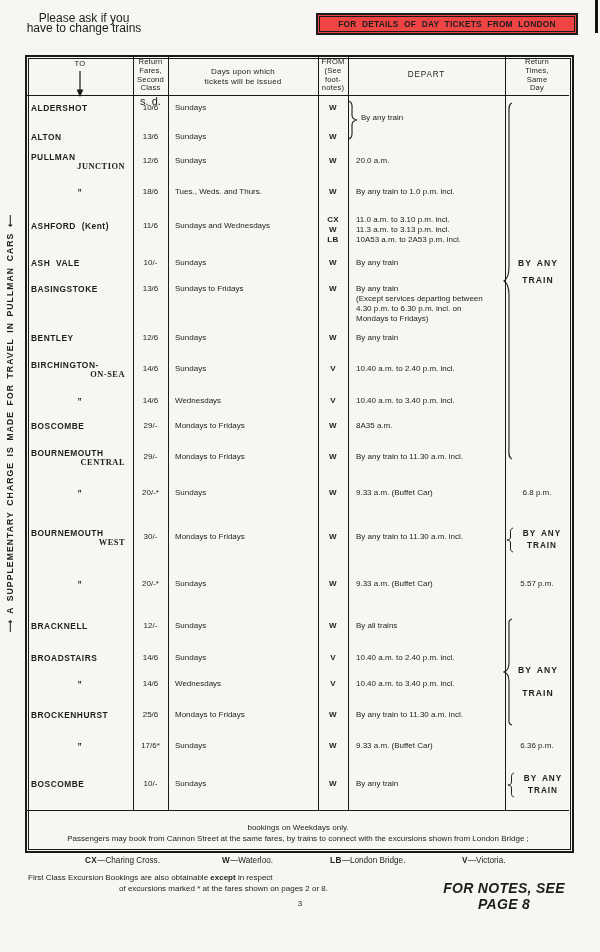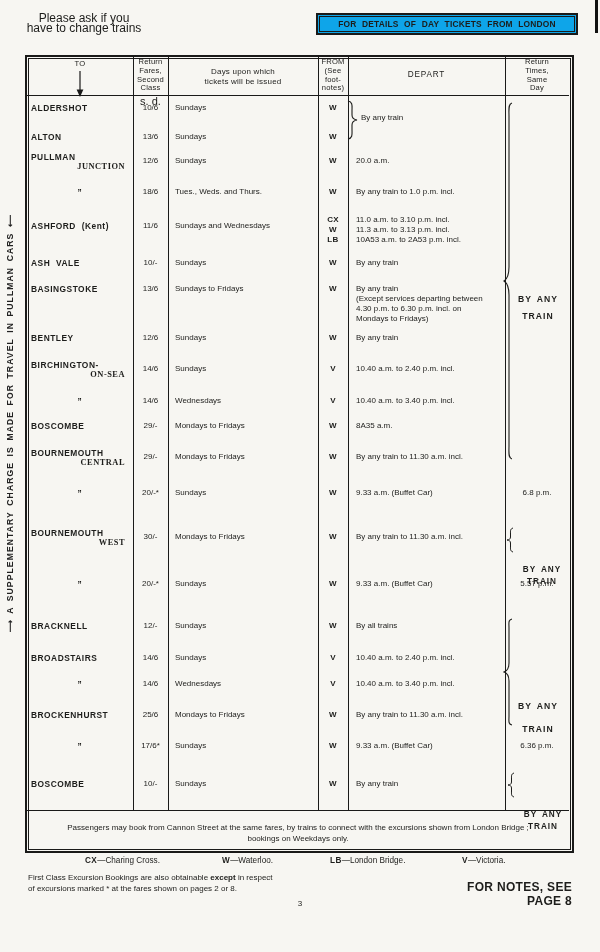--- a/index.html
+++ b/index.html
@@ -5,21 +5,21 @@
   html,body{margin:0;padding:0;}
   body{
     width:600px;height:952px;position:relative;overflow:hidden;
     background:#f7f6f2;color:#1d1d1b;
     font-family:"Liberation Sans",sans-serif;font-size:8px;
   }
   .abs{position:absolute;}
   
   .note-tl{left:26px;top:13px;width:116px;text-align:center;line-height:10px;font-size:12px;}
   
-  .banner{left:316px;top:13px;width:258px;border:2px solid #1a1a19;background:#0ea5e9;}
+  .banner{left:316px;top:13px;width:258px;border:2px solid #1a1a19;background:#ef4444;}
   .banner-inner{border:1px solid #1a1a19;margin:1px;padding:2px 4px;text-align:center;
     font-weight:bold;font-size:8.4px;line-height:10px;word-spacing:3px;letter-spacing:.2px;}
   
   .side-note{left:-207px;top:415px;width:440px;height:16px;text-align:center;
     transform:rotate(-90deg);font-size:8.6px;font-weight:bold;letter-spacing:1.1px;
     word-spacing:2px;white-space:nowrap;color:#222;}
   
   .frame{left:25px;top:55px;width:545px;height:794px;border:2px solid #1a1a19;}
   .frame::before{content:"";position:absolute;inset:1px;border:1px solid #1a1a19;pointer-events:none;}
   .vline{width:1px;background:#1a1a19;top:57px;height:753px;}
@@ -34,30 +34,30 @@
   .c-to.ditto{text-align:center;font-weight:bold;letter-spacing:1px;}
   .c-fare{left:133px;width:35px;text-align:center;}
   .c-days{left:175px;width:142px;}
   .c-from{left:318px;width:30px;text-align:center;font-weight:bold;letter-spacing:.3px;}
   .c-dep{left:356px;width:148px;}
   .c-ret{left:505px;width:64px;text-align:center;}
   .c-from span,.c-dep span,.c-to span{display:block;}
   .row.two .c-fare,.row.two .c-days,.row.two .c-from,.row.two .c-dep{padding-top:4px;}
   .row.namepad .c-to{padding-top:6px;}
   
-  .by-any{font-weight:bold;font-size:8.6px;letter-spacing:1px;text-align:center;word-spacing:2px;margin-top:36px;}
+  .by-any{font-weight:bold;font-size:8.6px;letter-spacing:1px;text-align:center;word-spacing:2px;}
   .sd{left:133px;top:95px;width:35px;text-align:center;font-size:11px;}
   .alder-label{left:361px;top:113px;}
   
   .foot-note{left:27px;top:822px;width:542px;text-align:center;line-height:11px;font-size:8px;}
   .codes{top:856px;font-size:8.2px;}
   .codes b{letter-spacing:.4px;}
   .fc-note{left:28px;top:872px;width:300px;line-height:11px;}
-  .fc-note .ln2{display:block;text-align:left;}
-  .for-notes{left:436px;top:880px;width:136px;text-align:right;font-weight:bold;font-size:12px;letter-spacing:.3px;}
+  .fc-note .ln2{display:block;text-align:right;}
+  .for-notes{left:436px;top:880px;width:136px;text-align:center;font-weight:bold;font-size:14px;letter-spacing:.3px;font-style:italic;}
   .pageno{left:288px;top:899px;width:24px;text-align:center;}
   .edge-artifact{left:595px;top:0;width:3px;height:33px;background:#111;}
   svg{display:block;}
 </style>
 </head>
 <body>
 
 <div class="abs edge-artifact"></div>
 
 <div class="abs note-tl">
@@ -428,22 +428,22 @@
 
 <svg class="abs" style="left:507px;top:772px" width="9" height="26" viewBox="0 0 9 26">
   <path d="M7,1 C4,2 4.5,4 4.5,7 L4.5,10 C4.5,12 3,13 1,13 C3,13 4.5,14 4.5,16 L4.5,19 C4.5,22 4,24 7,25" fill="none" stroke="#1d1d1b" stroke-width="1"></path>
 </svg>
 <div class="abs by-any" style="left:515px;top:773px;width:56px;line-height:12px;font-size:8.2px">
   <span style="display:block">BY ANY</span>
   <span style="display:block">TRAIN</span>
 </div>
 
 <div class="abs foot-note">
+  <span style="display:block">bookings on Weekdays only.</span>
   <span style="display:block">Passengers may book from Cannon Street at the same fares, by trains to connect with the excursions shown from London Bridge ;</span>
-  <span style="display:block">bookings on Weekdays only.</span>
 </div>
 
 <div class="abs codes" style="left:85px"><b>CX</b><span>—Charing Cross.</span></div>
 <div class="abs codes" style="left:222px"><b>W</b><span>—Waterloo.</span></div>
 <div class="abs codes" style="left:330px"><b>LB</b><span>—London Bridge.</span></div>
 <div class="abs codes" style="left:462px"><b>V</b><span>—Victoria.</span></div>
 
 <div class="abs fc-note">
   <span>First Class Excursion Bookings are also obtainable </span><b>except</b><span> in respect</span>
   <span class="ln2">of excursions marked * at the fares shown on pages 2 or 8.</span>

